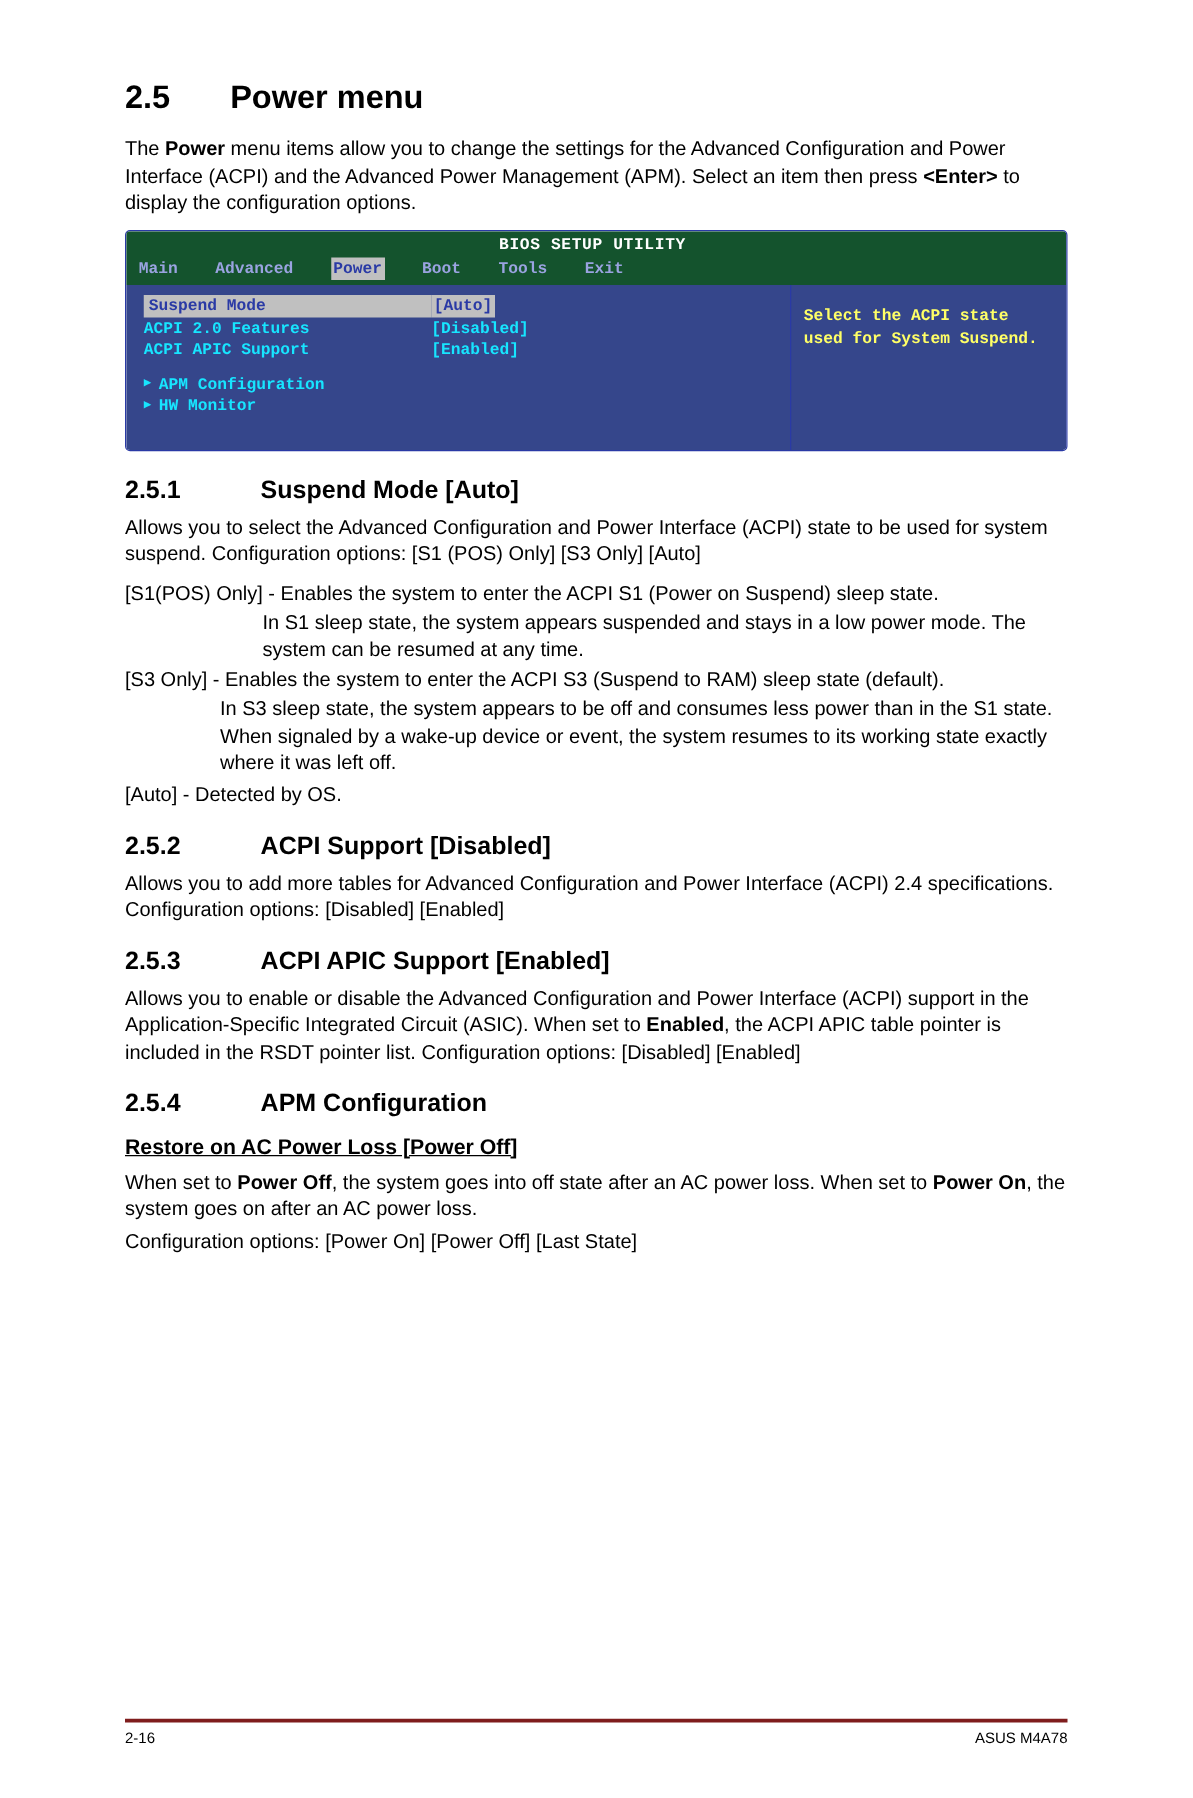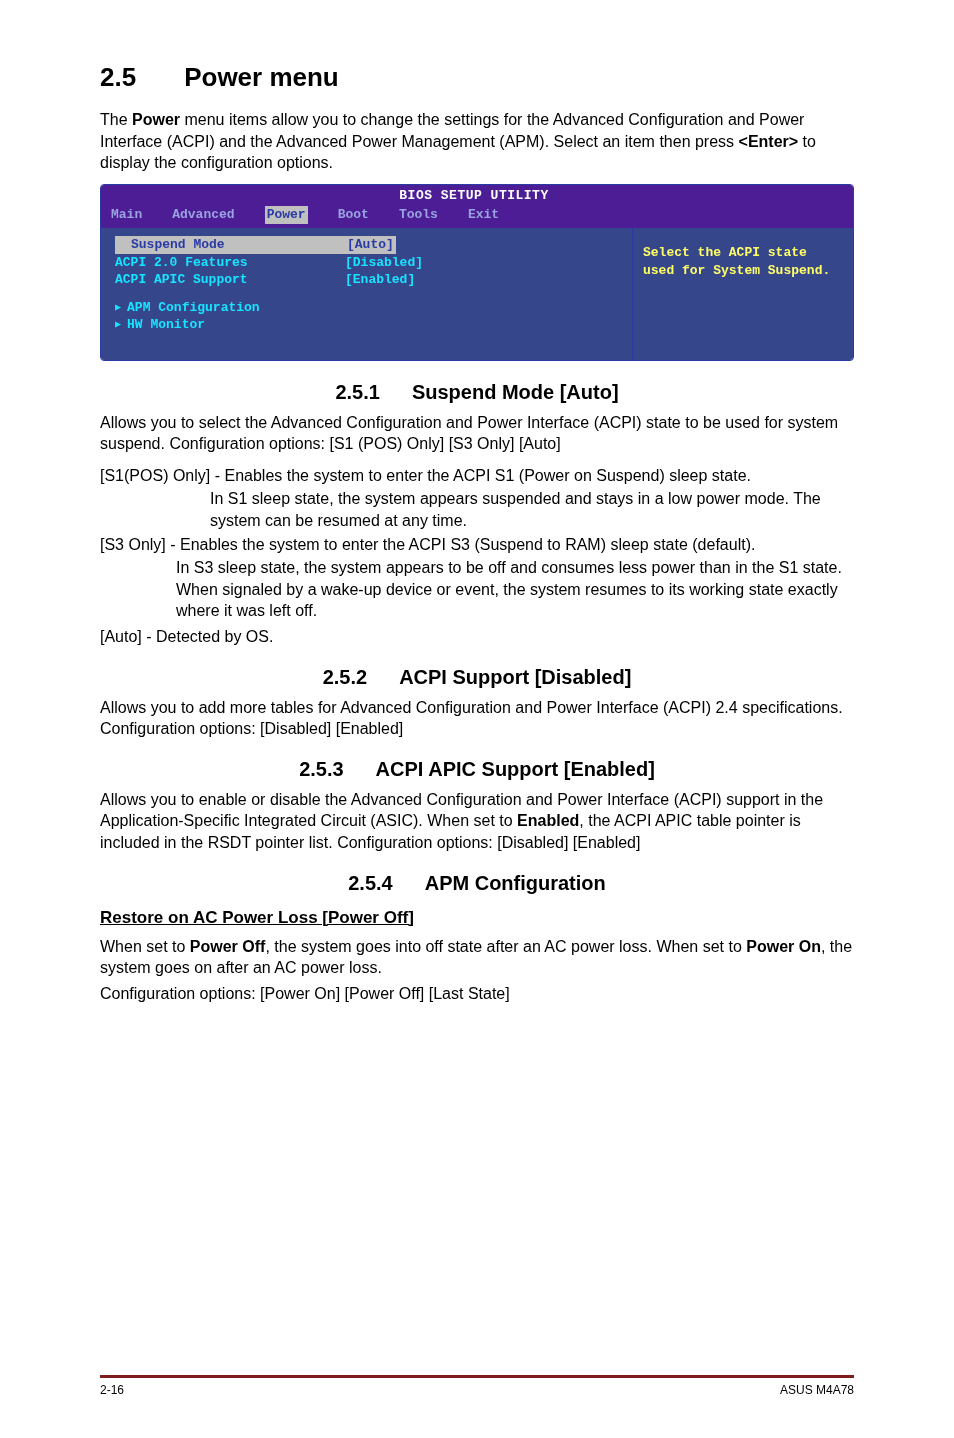--- a/index.html
+++ b/index.html
@@ -21,22 +21,21 @@
     margin-bottom: 14px;
     display: flex;
     gap: 48px;
   }
   h2.subsec-title {
     font-size: 20px;
     font-weight: bold;
     margin-top: 16px;
     margin-bottom: 6px;
     display: flex;
-    gap: 32px;
-    justify-content: center;
+    gap: 64px;
   }
   h3.subsub-title {
     font-size: 17px;
     font-weight: bold;
     margin-top: 10px;
     margin-bottom: 6px;
     text-decoration: underline;
   }
   p.body-text { margin: 4px 0 10px 0; }
   p.list-text { margin: 2px 0 1px 0; }
@@ -47,21 +46,21 @@
   .bios {
     border: 1px solid #2a3aa5;
     border-radius: 4px;
     overflow: hidden;
     margin: 10px 0 18px 0;
     font-family: "Courier New", monospace;
     font-weight: bold;
     font-size: 13px;
   }
   .bios-header {
-    background: #4c1d95;
+    background: #14532d;
     color: #dcdcdc;
     padding: 2px 16px 4px 10px;
   }
   .bios-header-title { text-align: center; color: #ffffff; letter-spacing: 0.5px; }
   .bios-tabs { display: flex; gap: 30px; margin-top: 2px; }
   .tab { color: #9aa3e0; }
   .tab.active {
     background: #c0c0c0;
     color: #2a3aa5;
     padding: 0 2px;
@@ -75,21 +74,21 @@
     padding: 8px 14px 26px 14px;
     color: #17e5ff;
     border-right: 1px solid #2a3aa5;
   }
   .bios-row { display: flex; }
   .bios-row .lbl { width: 230px; }
   .bios-row .val { color: #17e5ff; }
   .bios-row.selected .lbl {
     background: #c0c0c0;
     color: #2a3aa5;
-    padding: 0 16px;
+    padding: 0 4px;
   }
   .bios-row.selected .val {
     background: #c0c0c0;
     color: #2a3aa5;
     padding: 0 2px;
     text-align: center;
   }
   .bios-sublist { margin-top: 10px; }
   .bios-sublist .subitem { display:flex; align-items:center; gap:6px; }
   .bios-sublist .arrow { color:#17e5ff; font-size:10px; }

